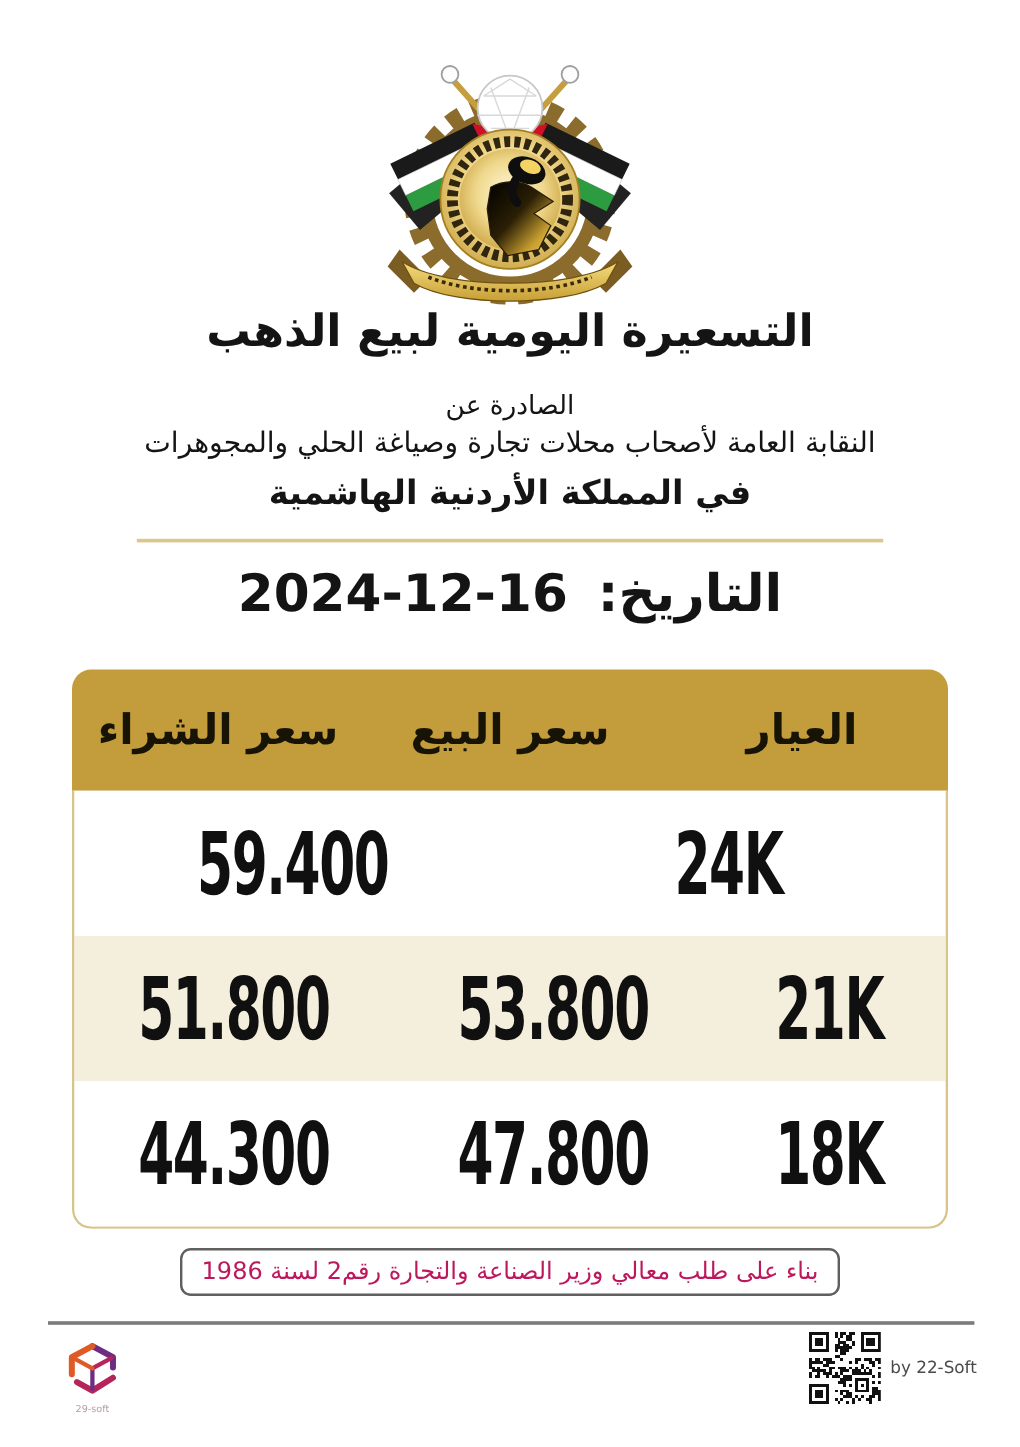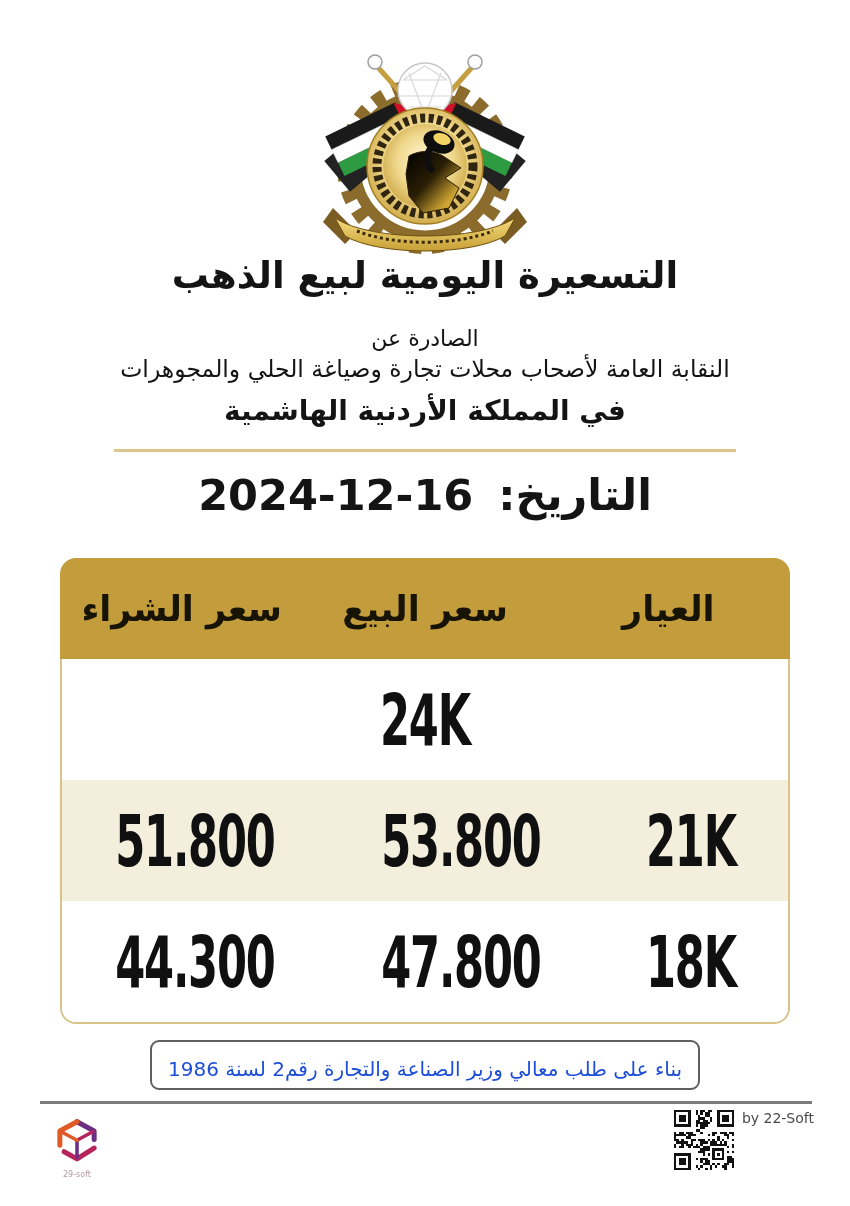--- a/index.html
+++ b/index.html
@@ -35,29 +35,29 @@
   .pt-body{border:2px solid var(--table_border,#d8c489);border-top:none;
            border-radius:0 0 16px 16px;overflow:hidden;background:#fff;}
   .pt-row{display:flex;direction:rtl;align-items:center;height:121px;background:#fff;}
   .pt-row.alt{background:var(--beige_row,#f4eedd);}
   .pt-row .cell{flex:1;text-align:center;}
   .num{display:inline-block;font-size:72px;font-weight:700;transform:scaleX(0.6);
        letter-spacing:-2px;white-space:nowrap;color:#101010;}
 
   
   .note-box{position:absolute;top:1040px;left:50%;transform:translateX(-50%);
-            border:2px solid #5f5f5f;border-radius:9px;padding:15px 16px 7px;
-            font-size:20px;direction:rtl;white-space:nowrap;color:#1d4ed8;background:#fff;}
+            border:2px solid #5f5f5f;border-radius:9px;padding:5px 16px 7px;
+            font-size:20px;direction:rtl;white-space:nowrap;color:#be185d;background:#fff;}
 
   
   .footer-rule{position:absolute;top:1101px;left:40px;width:772px;height:3px;
             background:var(--footer_gray,#7c7c7c);}
   .brand{position:absolute;top:1116px;left:46px;width:62px;text-align:center;}
   .brand-caption{font-size:8px;color:#b59aa0;margin-top:0;}
-  .credit{position:absolute;top:1110px;right:36px;display:flex;align-items:flex-start;gap:8px;}
+  .credit{position:absolute;top:1110px;right:36px;display:flex;align-items:center;gap:8px;}
   .credit-text{font-size:14px;color:#4a4a4a;}
 </style>
 </head>
 <body>
 
 <div class="page">
 
   <svg class="emblem" width="240" height="228" viewBox="0 0 240 228">
     <defs>
       <radialGradient id="discGrad" cx="50%" cy="45%" r="60%">
@@ -146,20 +146,21 @@
 
   <div class="price-table">
     <div class="pt-head">
       <div class="cell">العيار</div>
       <div class="cell">سعر البيع</div>
       <div class="cell">سعر الشراء</div>
     </div>
     <div class="pt-body">
       <div class="pt-row">
         <div class="cell"><span class="num">24K</span></div>
+        <div class="cell"><span class="num">59.400</span></div>
       </div>
       <div class="pt-row alt">
         <div class="cell"><span class="num">21K</span></div>
         <div class="cell"><span class="num">53.800</span></div>
         <div class="cell"><span class="num">51.800</span></div>
       </div>
       <div class="pt-row">
         <div class="cell"><span class="num">18K</span></div>
         <div class="cell"><span class="num">47.800</span></div>
         <div class="cell"><span class="num">44.300</span></div>

